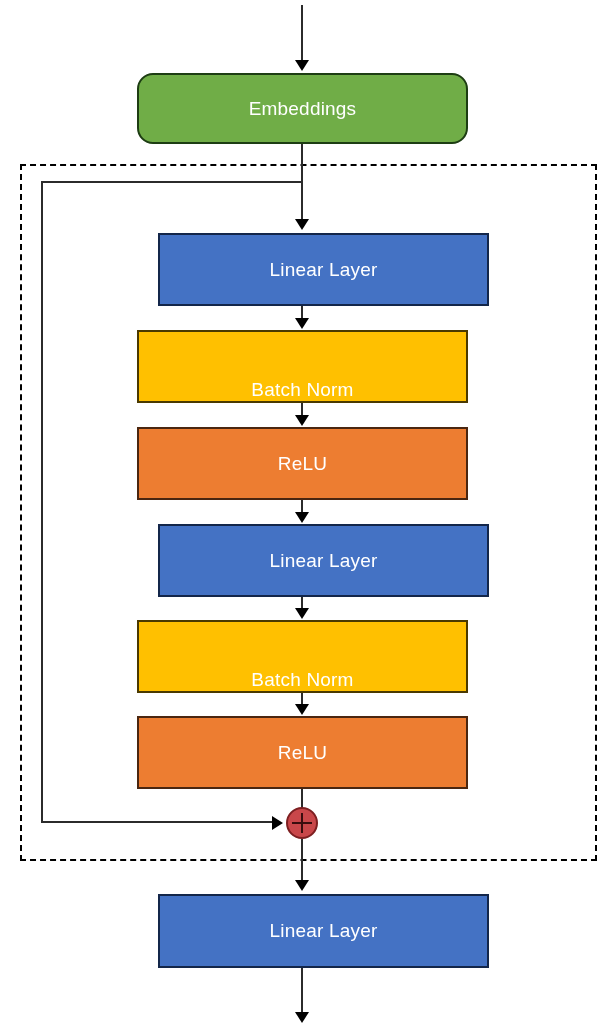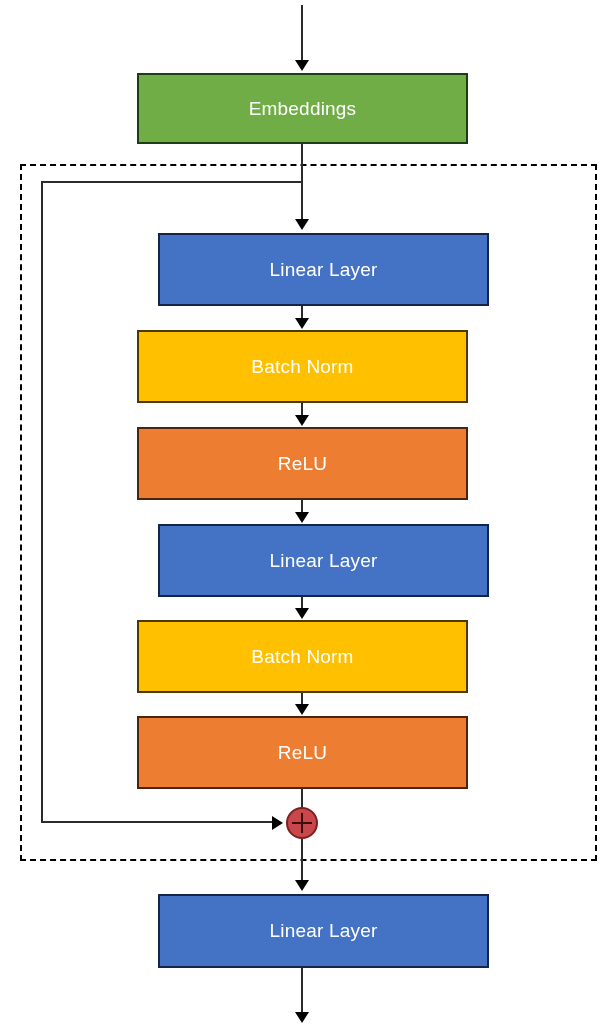--- a/index.html
+++ b/index.html
@@ -24,21 +24,21 @@
     align-items: center;
     justify-content: center;
     color: #ffffff;
     font-size: 19px;
     letter-spacing: 0.2px;
     font-family: "Liberation Sans", sans-serif;
     user-select: none;
   }
   .block-green  { background: #70AD47; border: 2px solid #1d3d13; }
   .block-blue   { background: #4472C4; border: 2px solid #13264a; margin-left: 21px; }
-  .block-yellow { background: #FFC000; border: 2px solid #4a3900; }
+  .block-yellow { background: #FFC000; border: 2px solid #4a3900; align-items: flex-end; }
   .block-orange { background: #ED7D31; border: 2px solid #4a2610; }
 
   .dashed-box {
     position: absolute;
     box-sizing: border-box;
     border: 2.5px dashed #000000;
     background: transparent;
   }
 
   .conn {
@@ -88,21 +88,21 @@
 </head>
 <body>
 
 <div id="canvas">
 
   <div class="dashed-box" style="left:20px; top:164px; width:577px; height:697px;"></div>
 
   <div class="conn vline" style="left:301px; top:5px; height:58px;"></div>
   <div class="arrowhead-down" style="left:295px; top:60px;"></div>
 
-  <div class="block block-green" style="left:137px; top:73px; width:331px; height:71px;">
+  <div class="block block-green" style="left:137px; top:73px; width:331px; height:71px;border-radius:16px;">
     <span>Embeddings</span>
   </div>
 
   <div class="conn vline" style="left:301px; top:144px; height:78px;"></div>
   <div class="arrowhead-down" style="left:295px; top:219px;"></div>
 
   <div class="conn hline" style="left:41px; top:181px; width:261px;"></div>
 
   <div class="conn vline" style="left:41px; top:181px; height:641px;"></div>
 

